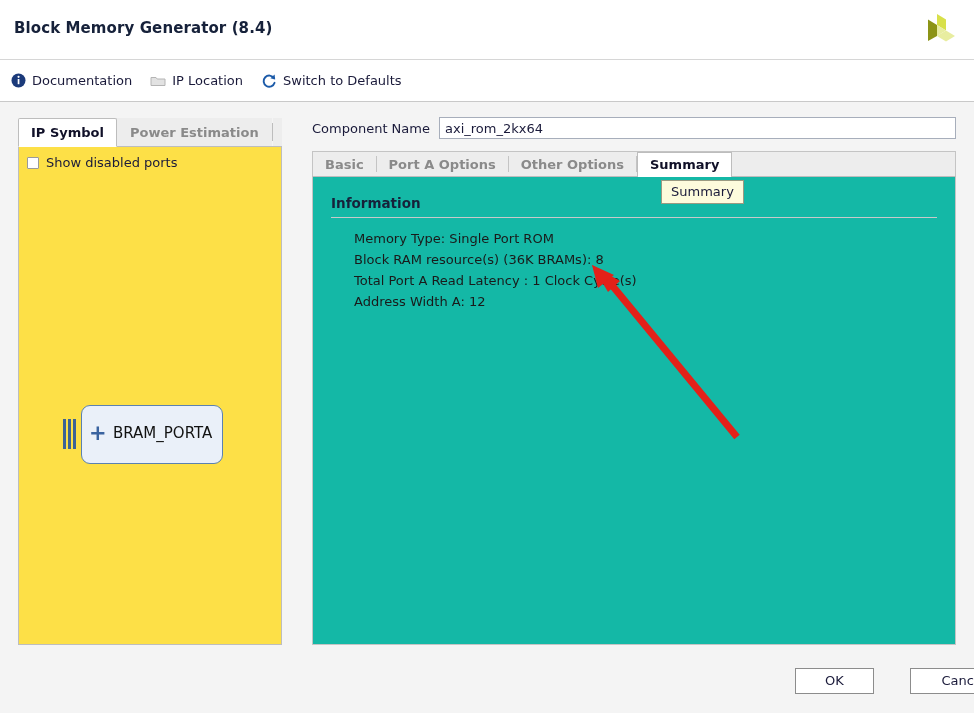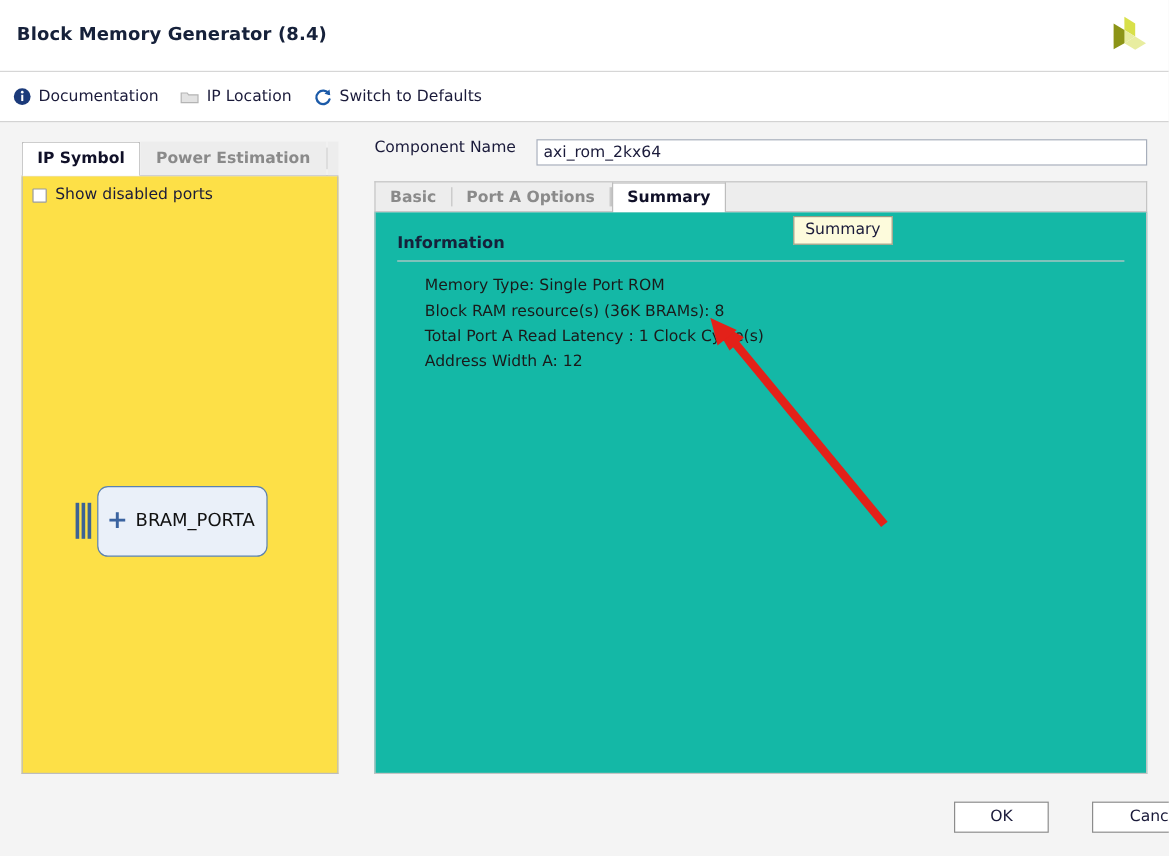--- a/index.html
+++ b/index.html
@@ -219,24 +219,23 @@
   
   .right-panel {
     position: absolute;
     left: 312px;
     top: 14px;
     width: 644px;
     height: 530px;
   }
   .comp-row {
     display: flex;
-    align-items: flex-start;
+    align-items: center;
     height: 24px;
     margin-bottom: 11px;
-    gap: 8px;
   }
   .comp-label {
     font-size: 13px;
     color: #1a1a3a;
     margin-right: 9px;
     white-space: nowrap;
   }
   .comp-input {
     flex: 1;
     height: 22px;
@@ -464,20 +463,23 @@
 
     <div class="tabs-strip">
       <div class="mtab inactive">
         <span>Basic</span>
       </div>
       <div class="mtab-sep"></div>
       <div class="mtab inactive">
         <span>Port A Options</span>
       </div>
       <div class="mtab-sep"></div>
+      <div class="mtab inactive">
+        <span>Other Options</span>
+      </div>
       <div class="mtab-sep"></div>
       <div class="mtab active">
         <span>Summary</span>
       </div>
       <div class="mtabs-fill"></div>
     </div>
 
     <div class="tab-content">
       <div class="info-heading">Information</div>
       <div class="info-rule"></div>

